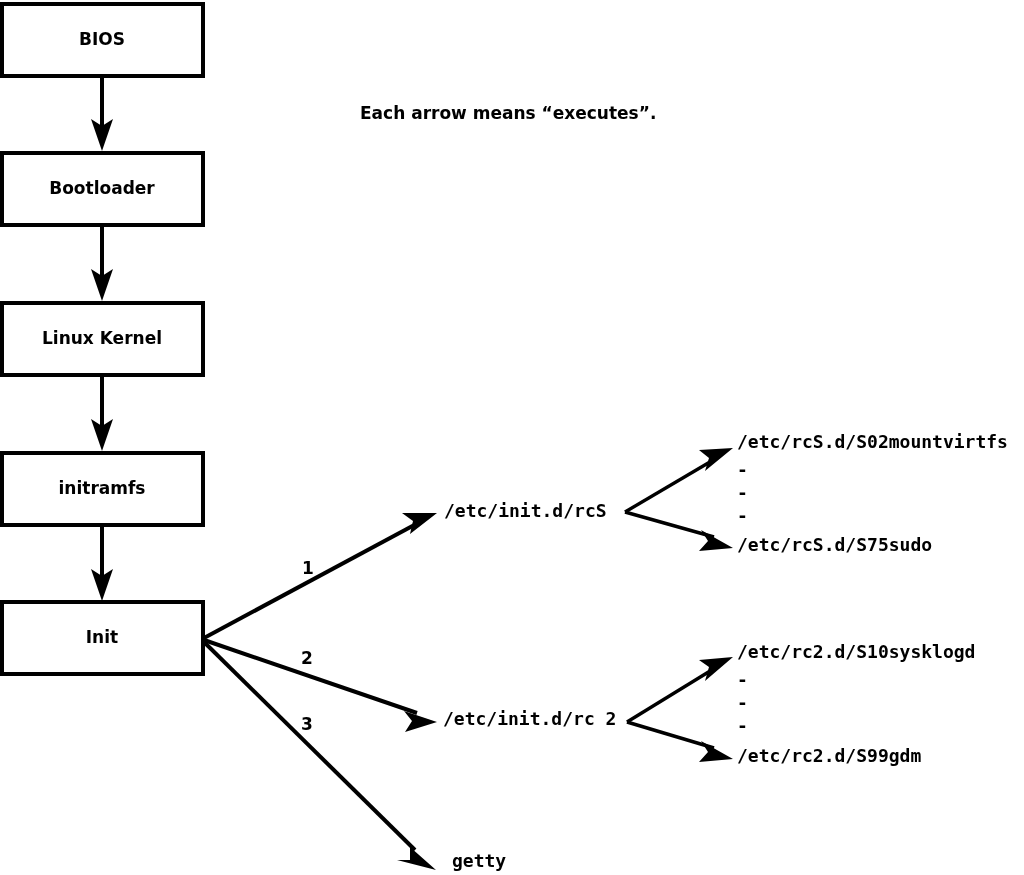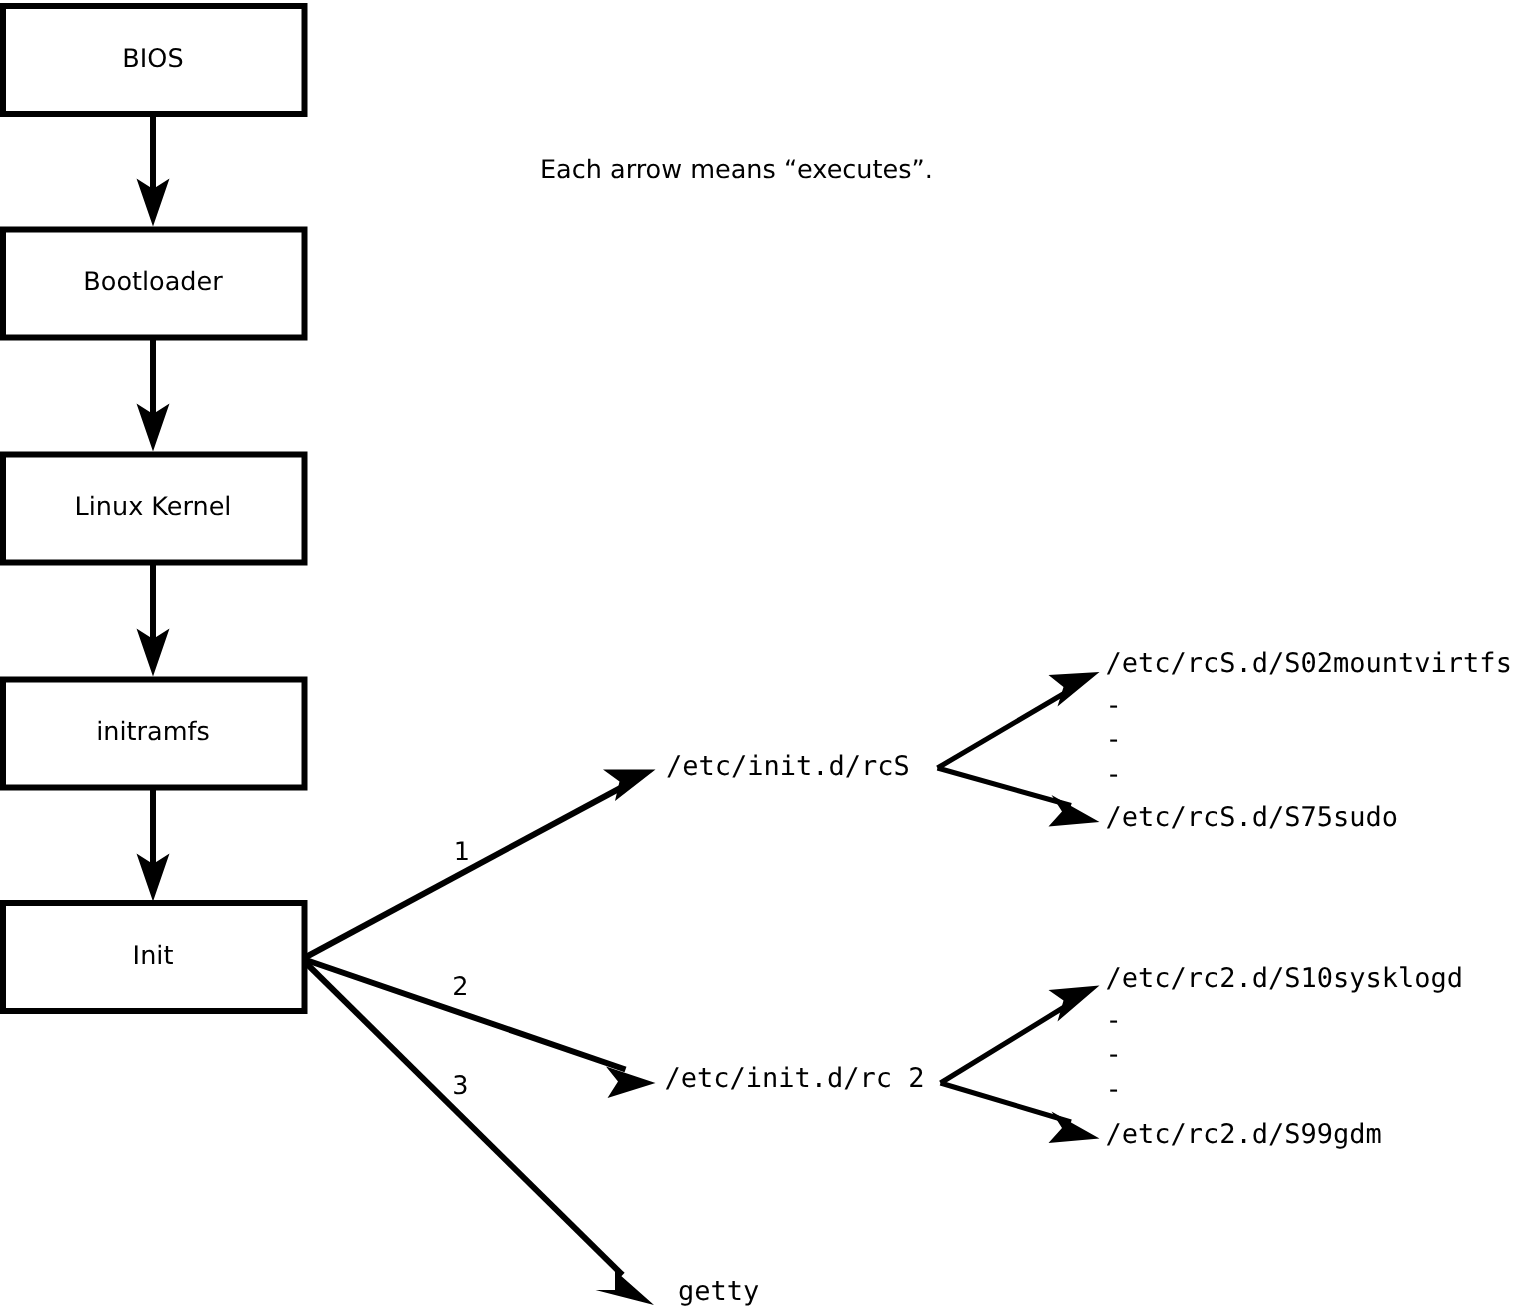--- a/index.html
+++ b/index.html
@@ -10,20 +10,21 @@
   }
   body {
     font-family: "Liberation Sans", sans-serif;
   }
   #diagram-root {
     position: relative;
     width: 1024px;
     height: 875px;
     background: #ffffff;
     overflow: hidden;
+    font-weight: bold;
   }
   svg#boot-diagram {
     display: block;
     width: 1024px;
     height: 875px;
   }
   .box-rect {
     fill: #ffffff;
     stroke: #000000;
     stroke-width: 4;

